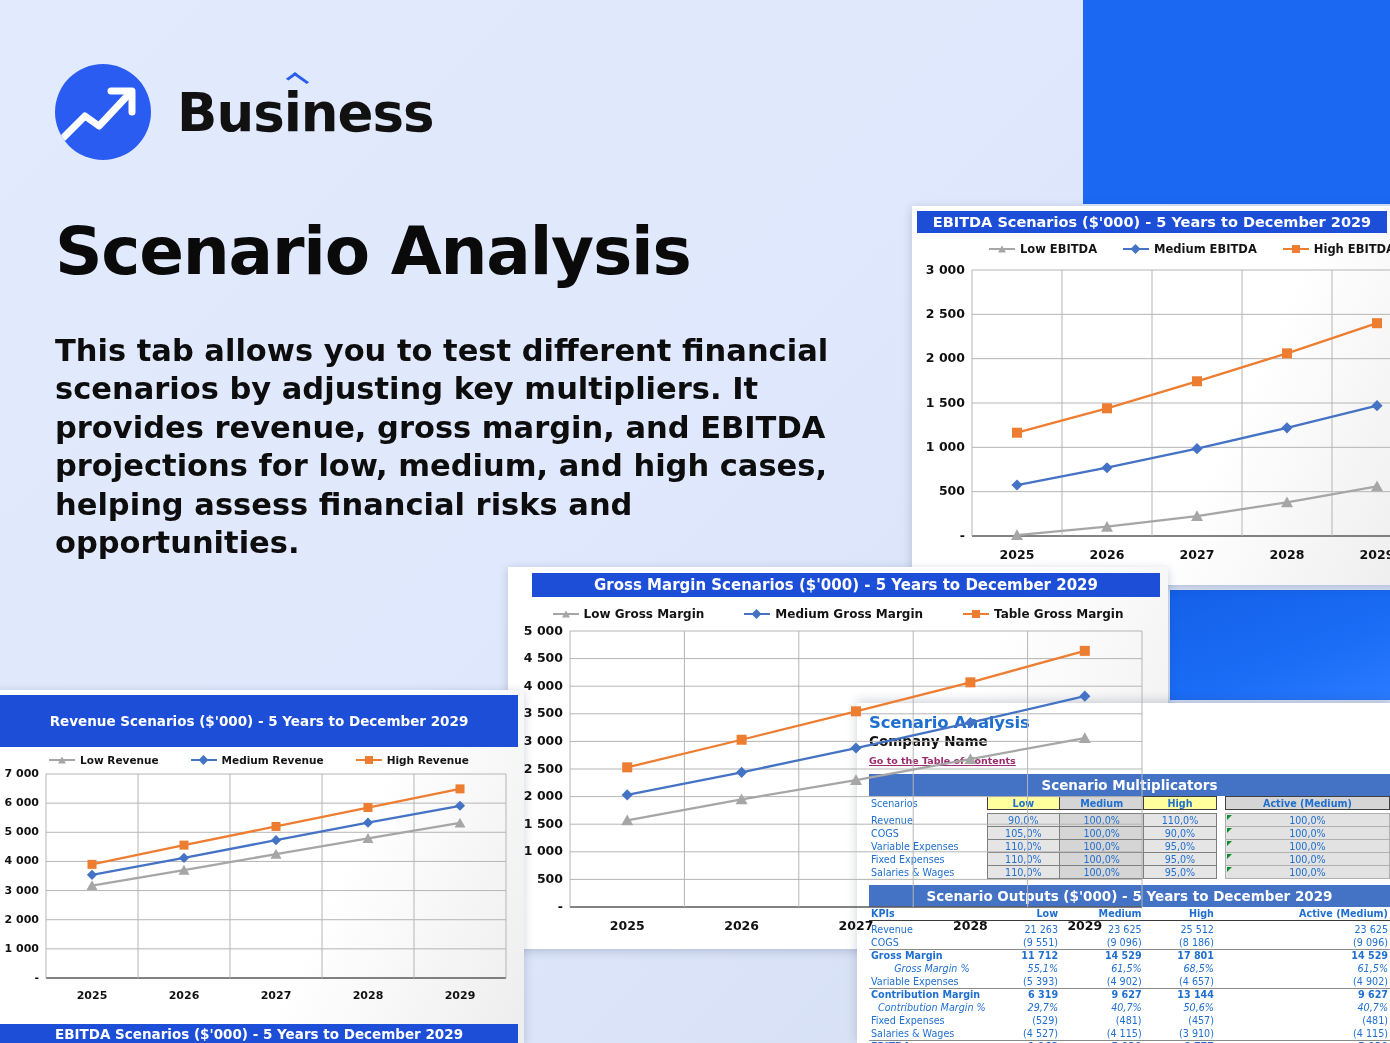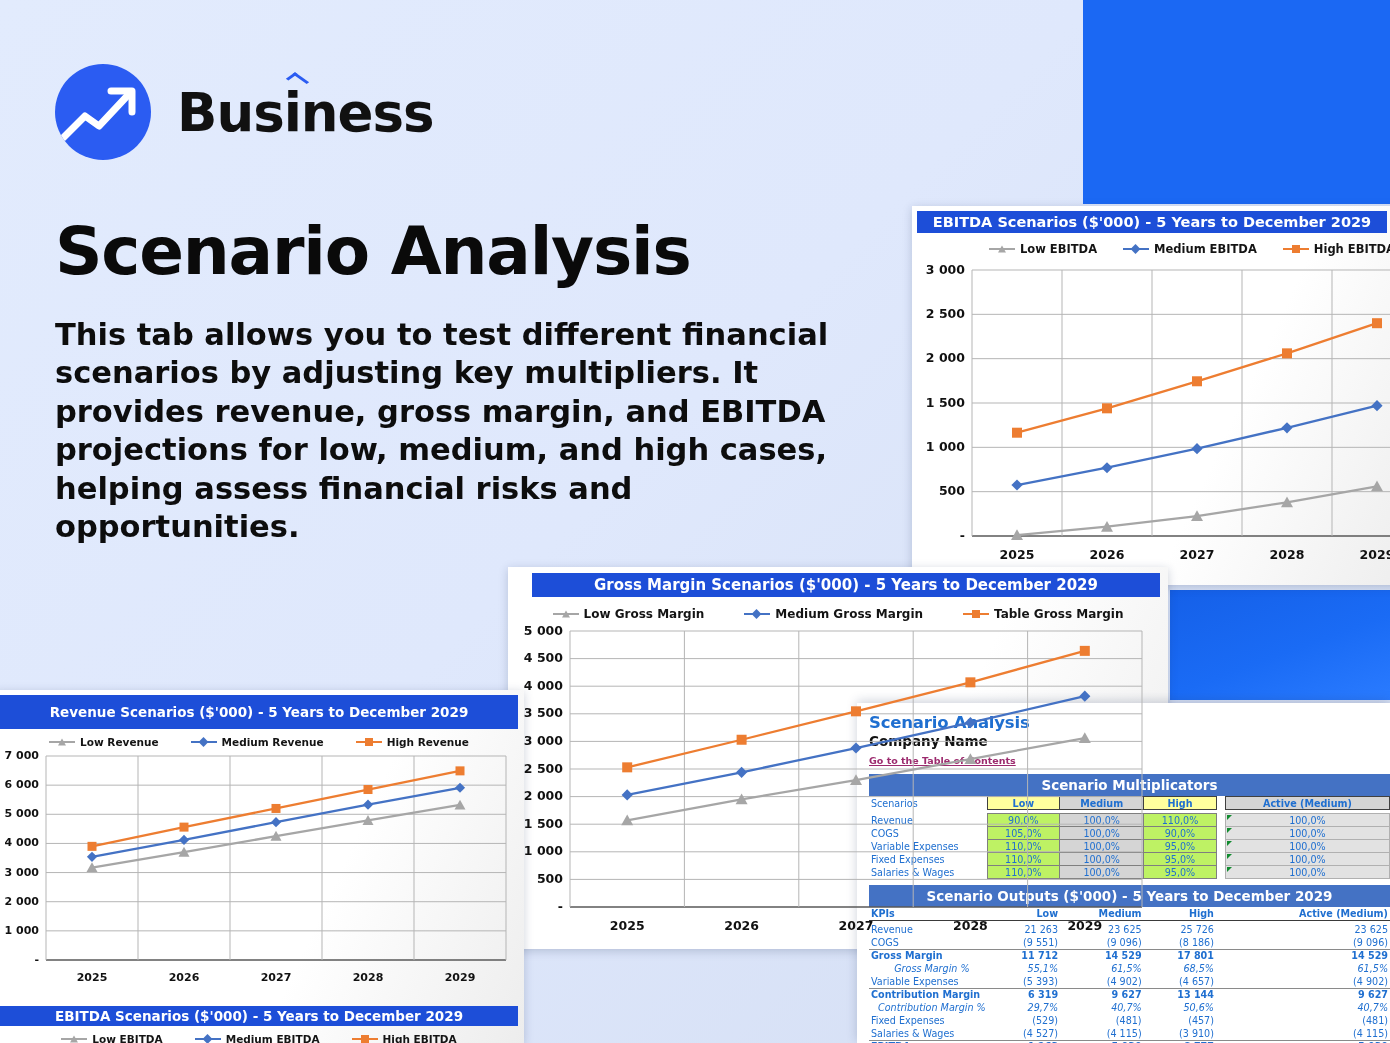--- a/index.html
+++ b/index.html
@@ -39,21 +39,21 @@
   }
   #logo-line2 .kit { color: #2b5cf2; }
 
   
   #page-title {
     position: absolute; left: 55px; top: 213px;
     font-size: 66px; font-weight: 700; color: #0a0a0a; letter-spacing: -1.2px;
     font-family: "DejaVu Sans", sans-serif;
   }
   #page-description {
-    position: absolute; left: 55px; top: 316px; width: 800px;
+    position: absolute; left: 55px; top: 332px; width: 800px;
     font-size: 30.5px; font-weight: 700; line-height: 1.26; color: #0d0d0d;
     font-family: "DejaVu Sans", sans-serif;
   }
 
   
   .chart-panel {
     position: absolute; background: #ffffff;
     box-shadow: 0 2px 9px rgba(30,50,90,.22);
     padding: 0; overflow: hidden;
   }
@@ -104,21 +104,21 @@
     margin-top: 1px; display: inline-block;
   }
   .sheet-band {
     background: #4472c4; color: #fff; font-weight: 700; font-size: 13.5px;
     text-align: center; padding: 3px 0; margin-top: 6px; width: 521px;
   }
   table.sheet { border-collapse: collapse; font-size: 9.6px; color: #1f6fd0; width: 521px; }
   table.sheet td { padding: 0 2px; height: 13px; white-space: nowrap; }
   .lbl { color: #1f6fd0; width: 118px; }
   .val { text-align: center; }
-  .cell-yellow { background: #bef264; border: 1px solid #7f7f7f; color: #1f6fd0; }
+  .cell-yellow { background: #e5e5e5; border: 1px solid #7f7f7f; color: #1f6fd0; }
   .cell-grey   { background: #d5d5d5; border: 1px solid #7f7f7f; color: #1f6fd0; }
   .hdr-yellow  { background: #ffff9e; border: 1.5px solid #404040; font-weight: 700; color: #1f6fd0; }
   .hdr-grey    { background: #d5d5d5; border: 1.5px solid #404040; font-weight: 700; color: #1f6fd0; }
   .active-hdr  { background: #d5d5d5; border: 1.5px solid #404040; font-weight: 700; color: #1f6fd0; }
   .active-cell { background: #e2e2e2; border: 1px solid #b0b0b0; color: #1f6fd0; position: relative; }
   .flag { position: absolute; left: 1px; top: 1px; width: 0; height: 0;
           border-left: 5px solid #118b2f; border-bottom: 5px solid transparent; }
   .spacer-col { width: 9px; }
   .out-hdr td { font-weight: 700; color: #1f6fd0; border-bottom: 1.3px solid #3a3a3a; padding-bottom: 1px; }
   .row-bold td { font-weight: 700; }
@@ -298,21 +298,21 @@
         <rect x="228.60000000000002" y="109.744" width="10" height="10" fill="#ed7d31"></rect>
         <rect x="343" y="81.316" width="10" height="10" fill="#ed7d31"></rect>
         <rect x="457.40000000000003" y="52.33600000000001" width="10" height="10" fill="#ed7d31"></rect>
         <rect x="571.8000000000001" y="20.872000000000014" width="10" height="10" fill="#ed7d31"></rect>
       </svg>
     </div>
 </div>
 
 <div class="chart-panel" id="panel-revenue" style="left:-6px; top:690px; width:530px; height:353px;">
   <div class="panel-bg-sheen"></div>
-  <div class="chart-title" style="margin:5px 6px 0 6px; font-size:13.5px; padding:9px 0;">Revenue Scenarios ($'000) - 5 Years to December 2029</div>
+  <div class="chart-title" style="margin:5px 6px 0 6px; font-size:13.5px; padding:18px 0;">Revenue Scenarios ($'000) - 5 Years to December 2029</div>
   <div class="chart-legend" id="legend-revenue" style="margin-top:7px; font-size:10.5px; gap:32px;">
       <div class="legend-item">
         <span class="legend-line" style="background:#a6a6a6">
           <span class="legend-mk mk-tri" style="border-bottom:7px solid #a6a6a6"></span>
         </span>
         <span>Low Revenue</span>
       </div>
       <div class="legend-item">
         <span class="legend-line" style="background:#4472c4">
           <span class="legend-mk mk-dia" style="background:#4472c4"></span>
@@ -474,21 +474,21 @@
             <td class="spacer-col"></td>
             <td class="num">Active (Medium)</td>
           </tr>
           <tr>
             <td style="height:3px"></td>
           </tr>
           <tr class="">
             <td class="lbl" style="">Revenue</td>
             <td class="num">21 263</td>
             <td class="num">23 625</td>
-            <td class="num">25 726</td>
+            <td class="num">25 512</td>
             <td class="spacer-col"></td>
             <td class="num">23 625</td>
           </tr>
           <tr class="">
             <td class="lbl" style="">COGS</td>
             <td class="num">(9 551)</td>
             <td class="num">(9 096)</td>
             <td class="num">(8 186)</td>
             <td class="spacer-col"></td>
             <td class="num">(9 096)</td>

